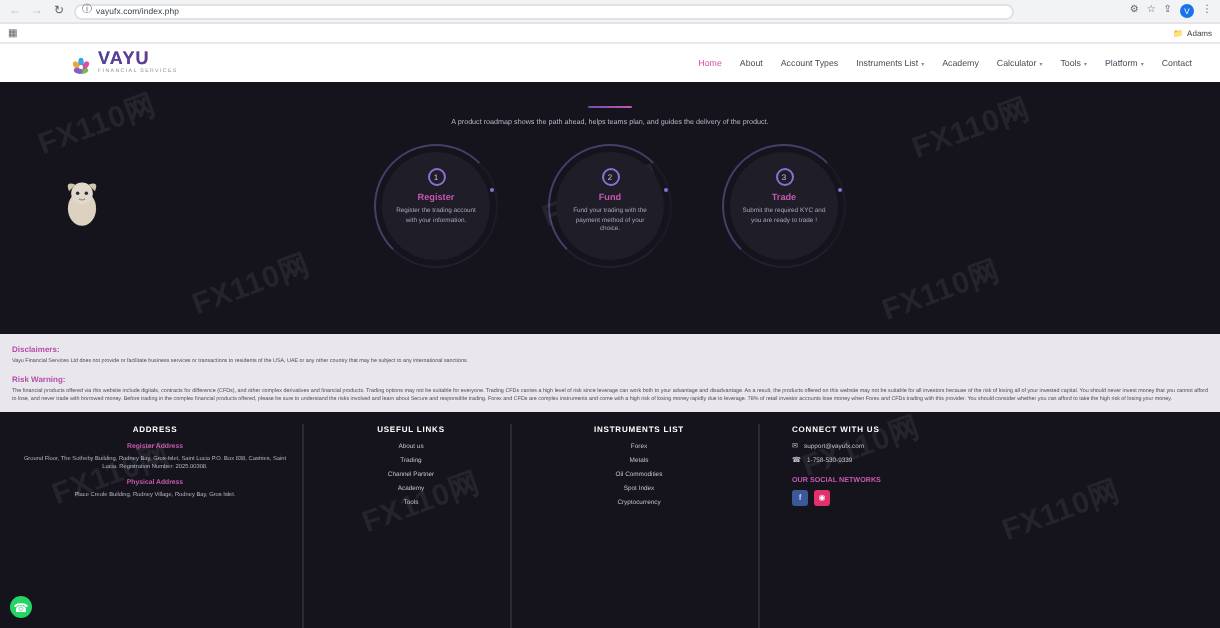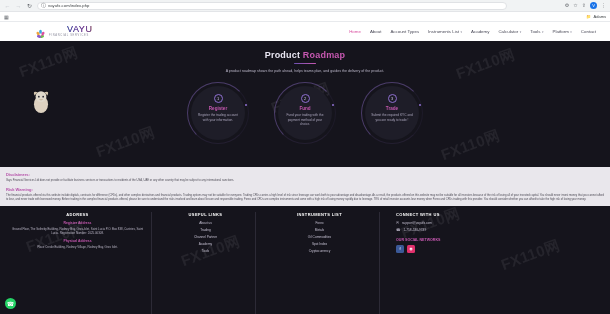--- a/index.html
+++ b/index.html
@@ -49,23 +49,23 @@
 
   
   .site-header {
     height: 19px; background: #ffffff; display: flex; align-items: center;
     padding: 0 10px; flex: 0 0 19px;
   }
   .brand { display: flex; align-items: center; gap: 3px; margin-left: 25px; }
   .brand-mark { width: 11px; height: 11px; position: relative; }
   .brand-text { display: flex; flex-direction: column; line-height: 1; }
   .brand-name {
-    font-size: 9px; font-weight: 400; letter-spacing: .6px;
+    font-size: 9px; font-weight: 700; letter-spacing: .6px;
     background: linear-gradient(90deg,#3aa8e0 0%,#8a5cc9 35%,#d94fa0 70%,#f0a33c 100%);
-    -webkit-background-clip: text; background-clip: text; color: #5a4090; margin-left: 18px;
+    -webkit-background-clip: text; background-clip: text; color: #5a4090;
   }
   .brand-sub { font-size: 2.6px; color: #8a8a9a; letter-spacing: .7px; margin-top: .5px; }
 
   .main-nav { margin-left: auto; display: flex; align-items: center; gap: 9px; padding-right: 4px; }
   .nav-item {
     font-size: 4.4px; color: #4a4a58; white-space: nowrap;
     display: flex; align-items: center; gap: 1.5px; cursor: pointer;
   }
   .nav-item.active { color: #d94fa0; }
   .nav-caret { font-size: 3px; color: #8a8a9a; }
@@ -276,23 +276,20 @@
           <ellipse cx="20" cy="30" rx="13" ry="16" fill="#f3e6d2"></ellipse>
           <ellipse cx="20" cy="16" rx="10" ry="10" fill="#f7efe0"></ellipse>
           <path d="M8 14 Q4 4 14 8 Z" fill="#e9d9bf"></path>
           <path d="M32 14 Q36 4 26 8 Z" fill="#e9d9bf"></path>
           <circle cx="16" cy="16" r="1.6" fill="#2b2b35"></circle>
           <circle cx="24" cy="16" r="1.6" fill="#2b2b35"></circle>
           <path d="M17 21 Q20 23 23 21" stroke="#b89b72" stroke-width="1" fill="none"></path>
         </svg>
       </div>
 
-      <div class="hero-title">
-        <span class="t1">Product </span><span class="t2">Roadmap</span>
-      </div>
       <div class="hero-rule"></div>
       <div class="hero-sub">A product roadmap shows the path ahead, helps teams plan, and guides the delivery of the product.</div>
 
       <div class="steps">
         <div class="step">
           <div class="step-ring"></div>
           <div class="step-dot"></div>
           <div class="step-disc">
             <div class="step-num">1</div>
             <div class="step-name">Register</div>

